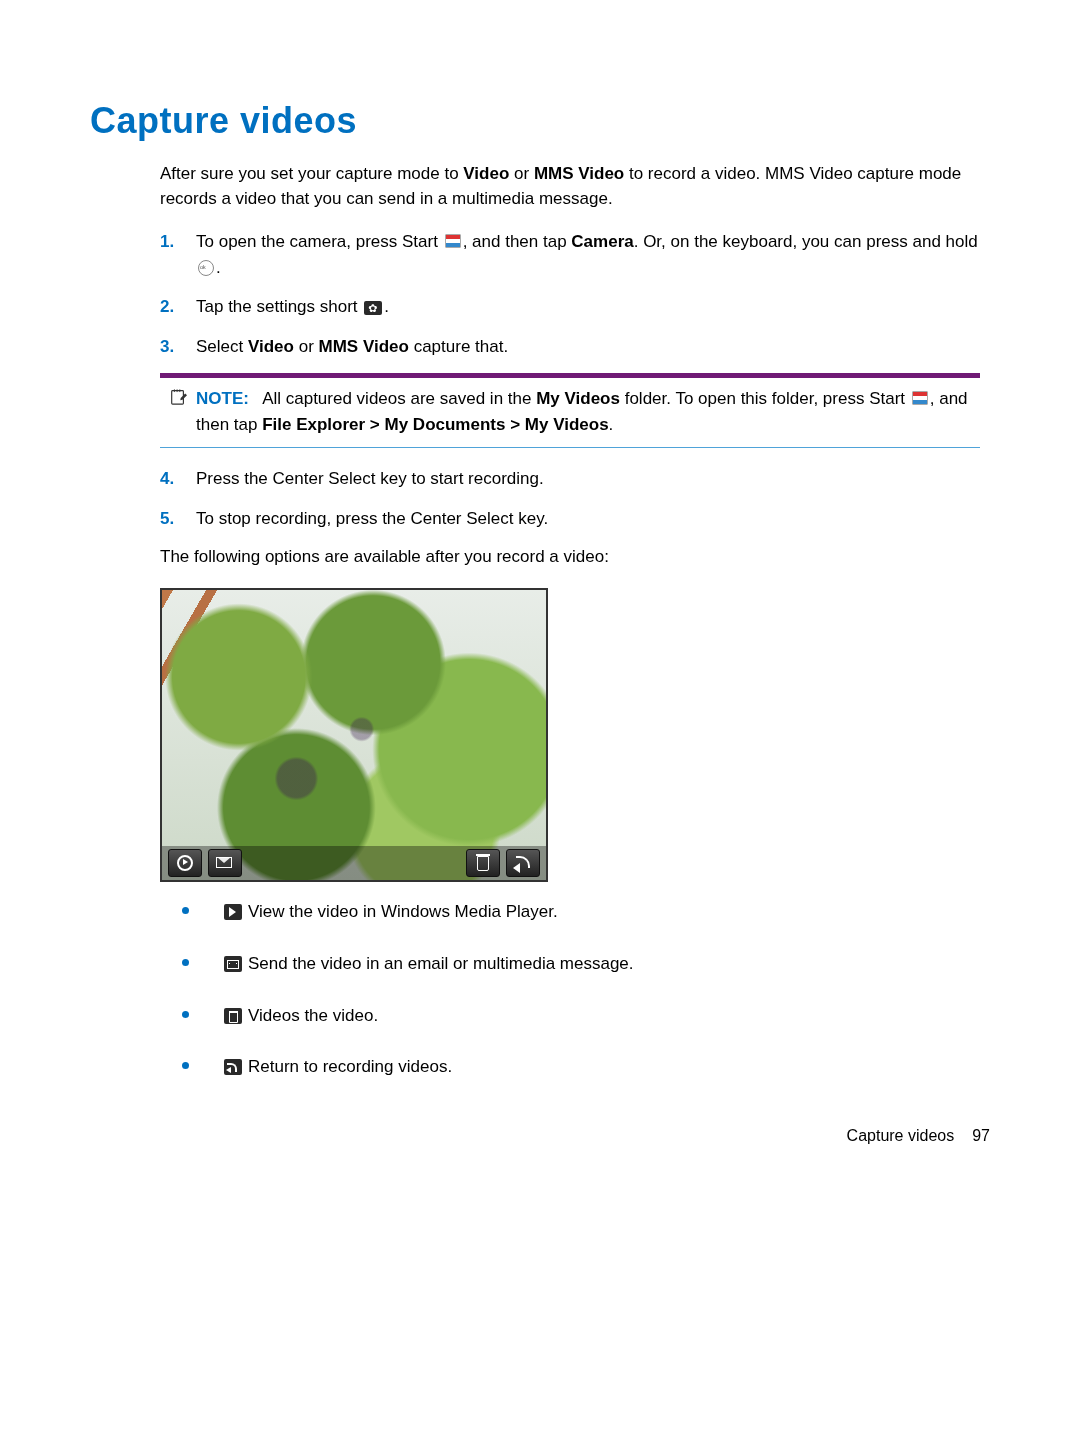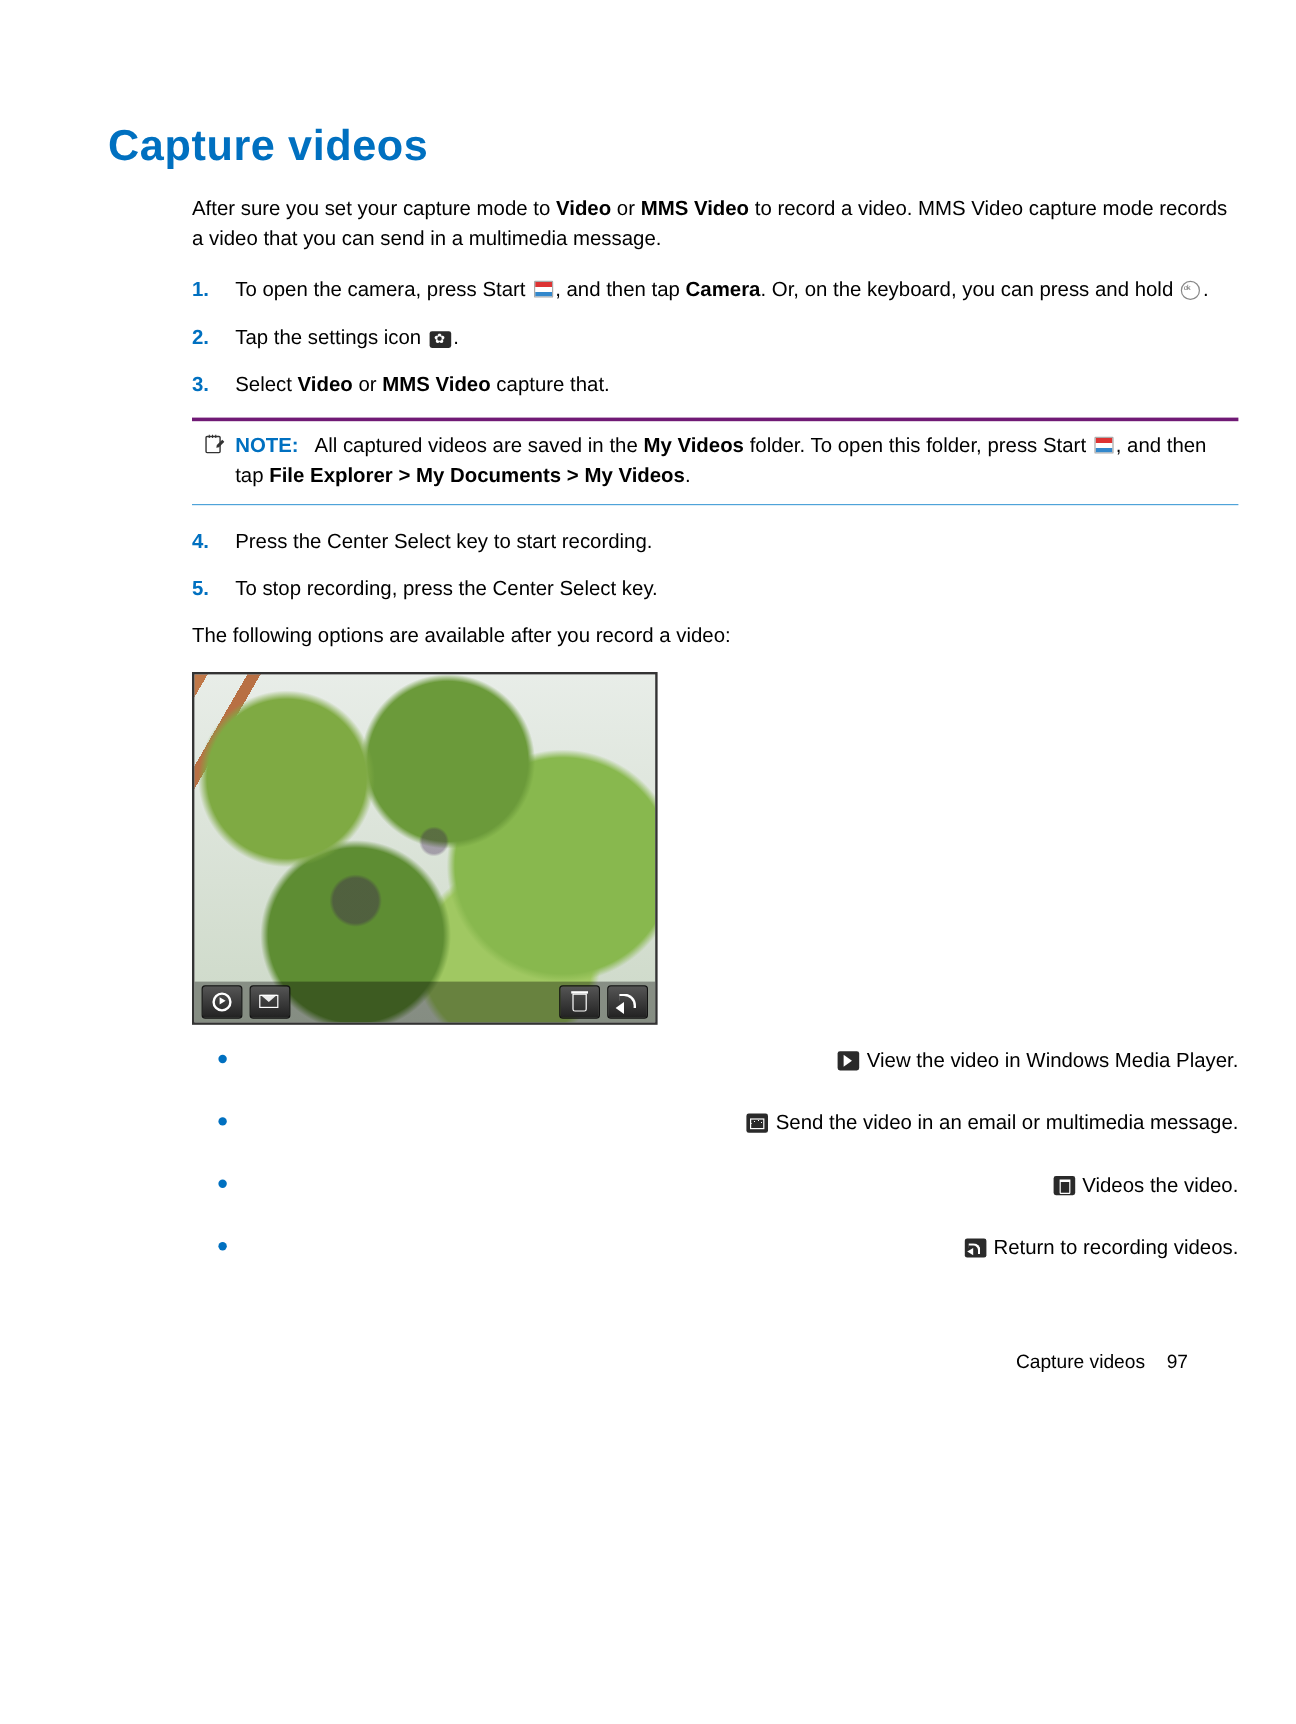--- a/index.html
+++ b/index.html
@@ -7,21 +7,21 @@
     padding: 0;
     background: #ffffff;
     font-family: "Futura", "Century Gothic", "Trebuchet MS", Arial, sans-serif;
     color: #000;
   }
   .page {
     width: 1080px;
     height: 1193px;
     position: relative;
     box-sizing: border-box;
-    padding: 100px 38px 60px 90px;
+    padding: 100px 90px 60px 90px;
   }
   h1.title {
     color: #0070c0;
     font-size: 36px;
     font-weight: bold;
     margin: 0 0 20px 0;
     letter-spacing: 0.5px;
   }
   .body-indent {
     margin-left: 70px;
@@ -47,21 +47,21 @@
   ol.steps > li .num {
     position: absolute;
     left: 0;
     top: 0;
     color: #0070c0;
     font-weight: bold;
   }
   b { font-weight: bold; }
 
   .note-box {
-    border-top: 3px solid #701a75;
+    border-top: 5px solid #701a75;
     border-bottom: 1px solid #4fa3d9;
     padding: 8px 0 10px 0;
     margin: 14px 0 18px 0;
     font-size: 17px;
     line-height: 1.5;
   }
   .note-box.fullwidth {
     margin-left: 0;
   }
   .note-flex {
@@ -131,21 +131,20 @@
     width: 18px;
     height: 18px;
     position: relative;
   }
 
   
   ul.bullets {
     list-style: none;
     padding: 0;
     margin: 18px 0 12px 0;
-    text-align: right;
   }
   ul.bullets > li {
     position: relative;
     padding-left: 64px;
     font-size: 17px;
     line-height: 1.4;
     margin-bottom: 28px;
   }
   ul.bullets > li::before {
     content: "";
@@ -345,21 +344,21 @@
       <span>After sure you set your capture mode to </span><b>Video</b><span> or </span><b>MMS Video</b><span> to record a video. MMS Video capture mode records a video that you can send in a multimedia message.</span>
     </p>
 
     <ol class="steps">
       <li>
         <span class="num">1.</span>
         <span>To open the camera, press Start </span><span class="ic ic-flag"></span><span>, and then tap </span><b>Camera</b><span>. Or, on the keyboard, you can press and hold </span><span class="ic ic-ok"></span><span>.</span>
       </li>
       <li>
         <span class="num">2.</span>
-        <span>Tap the settings icon </span><span class="ic ic-settings"></span><span>.</span>
+        <span>Tap the settings short </span><span class="ic ic-settings"></span><span>.</span>
       </li>
       <li>
         <span class="num">3.</span>
         <span>Select </span><b>Video</b><span> or </span><b>MMS Video</b><span> capture that.</span>
 
         <div class="note-box" style="margin-left:-36px;">
           <div class="note-flex">
             <div class="note-icon-col">
               <svg class="ic-note" viewBox="0 0 20 20">
                 <rect x="3" y="3" width="13" height="15" rx="1" fill="none" stroke="#333" stroke-width="1.3"></rect>

